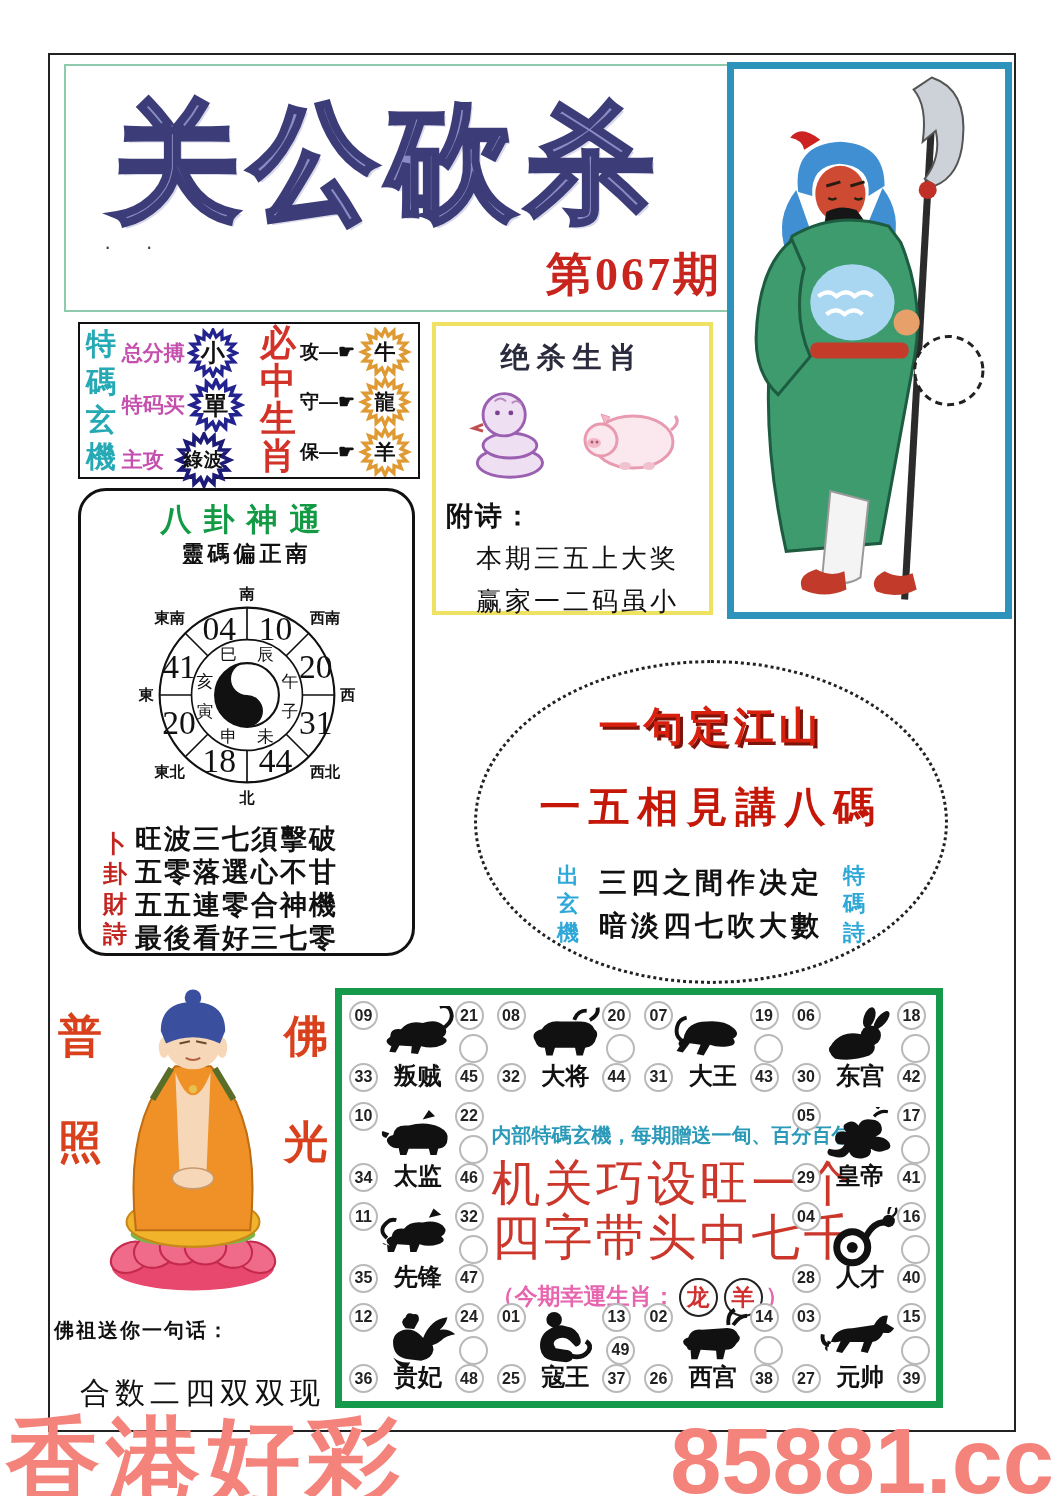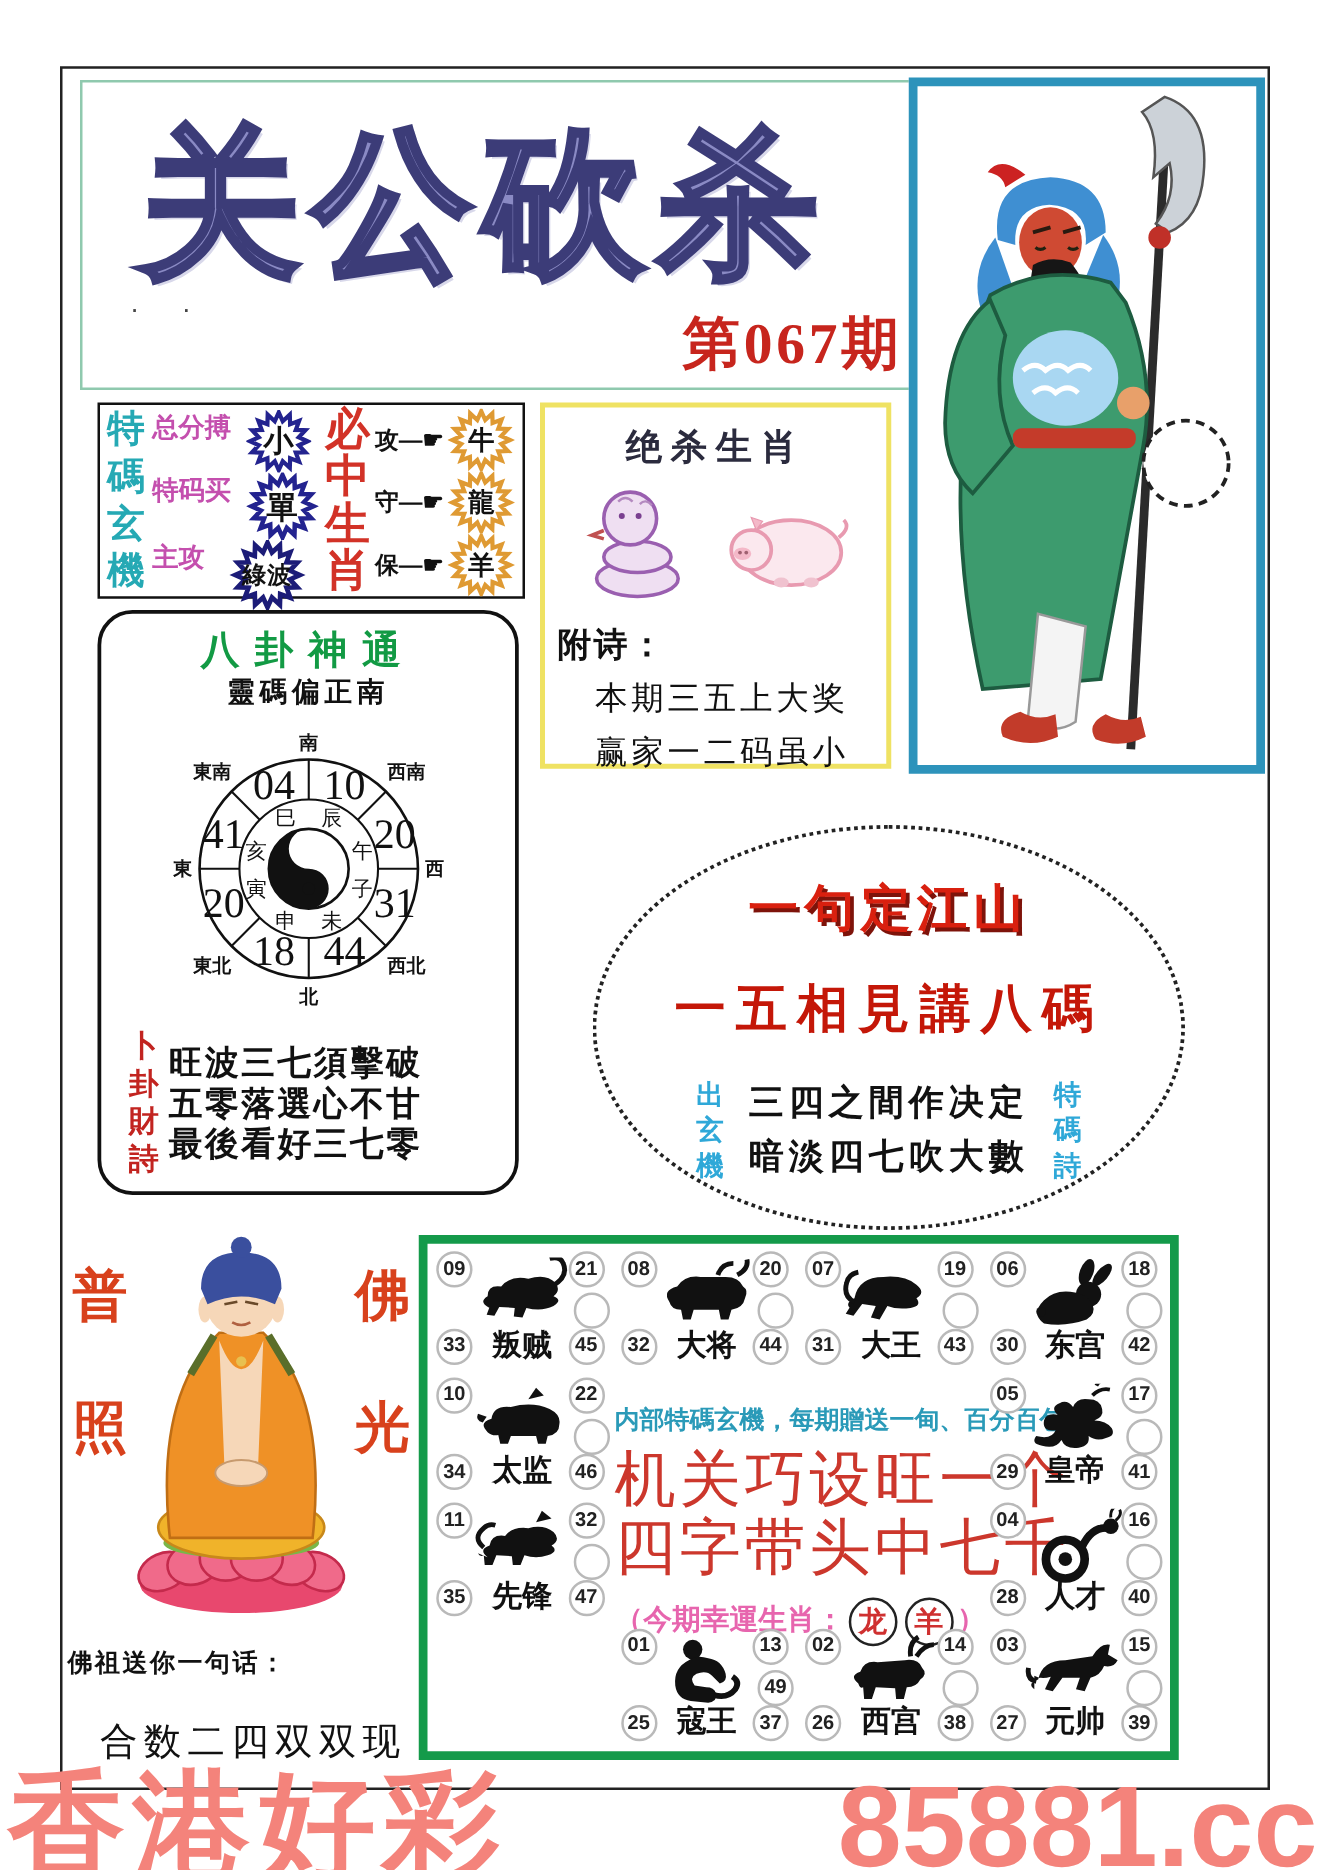--- a/index.html
+++ b/index.html
@@ -20,21 +20,21 @@
   .guangong-box{left:727px;top:62px;width:285px;height:557px;border:7px solid #2d93bb;
       box-sizing:border-box;background:#fff;}
   .guangong-box svg{width:100%;height:100%;}
   
   .temai-box{left:78px;top:322px;width:342px;height:157px;border:2px solid #111;
       box-sizing:border-box;display:flex;align-items:stretch;background:#fff;}
   .vtext{white-space:pre-line;display:flex;align-items:center;text-align:center;}
   .temai-title{width:46px;font-size:30px;line-height:1.26;font-weight:bold;color:#25a9b4;
       justify-content:center;font-family:"Liberation Serif",serif;}
   .temai-mid{width:150px;display:flex;flex-direction:column;justify-content:space-around;padding:4px 0;}
-  .temai-row{display:flex;gap:12px;}
+  .temai-row{display:flex;align-items:center;gap:2px;}
   .temai-row .lbl{font-size:21px;font-weight:bold;color:#c44fae;font-family:"Liberation Serif",serif;white-space:nowrap;}
   .starburst{position:relative;flex:0 0 auto;display:inline-flex;align-items:center;justify-content:center;}
   .starburst svg{position:absolute;inset:0;width:100%;height:100%;}
   .starburst b{position:relative;z-index:1;color:#111;font-family:"Liberation Serif",serif;}
   .sb-s{width:52px;height:50px;} .sb-s b{font-size:24px;}
   .sb-m{width:58px;height:54px;} .sb-m b{font-size:25px;}
   .sb-w{width:76px;height:56px;} .sb-w b{font-size:19px;letter-spacing:1px;}
   .sb-z{width:54px;height:50px;} .sb-z b{font-size:21px;}
   .bizhong-title{width:44px;font-size:36px;line-height:1.05;font-weight:bold;color:#d23227;
       justify-content:center;font-family:"Liberation Serif",serif;}
@@ -319,20 +319,21 @@
       </svg>
     </div>
     <div class="poem-flex">
       <div class="vtext bagua-poem-label">卜
 卦
 財
 詩</div>
       <div class="bagua-poem">
         <div>旺波三七須擊破</div>
         <div>五零落選心不甘</div>
+        <div>五五連零合神機</div>
         <div>最後看好三七零</div>
       </div>
     </div>
 
   </div>
 
   <div class="abs oval">
     <div class="oval-title">一句定江山</div>
     <div class="oval-main">一五相見講八碼</div>
     <div class="oval-bottom">
@@ -494,20 +495,34 @@
               <circle cx="40" cy="52" r="20" fill="none" stroke="#111" stroke-width="9"></circle>
               <circle cx="40" cy="52" r="7"></circle>
               <path d="M57 40q10-22 28-20" fill="none" stroke="#111" stroke-width="8"></path>
               <circle cx="87" cy="18" r="8"></circle>
               <path d="M92 12q7-6 4-11m-9 8q-1-7 4-11" fill="none" stroke="#111" stroke-width="3"></path>
             </svg></span>
     <span class="num bl">28</span>
     <b class="alabel">人才</b>
     <span class="num br">40</span>
   </div>
+        <div class="zcell" style="grid-area: 4 / 1;">
+    <span class="num tl">12</span>
+    <span class="num tr">24</span>
+    <span class="num mr" hidden=""></span>
+    <span class="aicon"><svg viewBox="0 0 100 80" fill="#111">
+              <path d="M38 66q-18-2-20-18q-2-16 14-20q12-2 20 6l8 8q10 2 10 12q-2 12-16 14z"></path>
+              <path d="M18 64q10 8 22 6l-5 9q-10-3-17-15z"></path>
+              <path d="M34 26q-9-9 0-14q2-8 10-4q8-2 7 8l-6 11z"></path>
+              <path d="M56 40q10-26 32-28q-2 10-10 16q12-2 20 6q-12 2-18 8q-10 8-20 6z"></path>
+            </svg></span>
+    <span class="num bl">36</span>
+    <b class="alabel">贵妃</b>
+    <span class="num br">48</span>
+  </div>
         <div class="zcell" style="grid-area: 4 / 2;">
     <span class="num tl">01</span>
     <span class="num tr">13</span>
     <span class="num mr">49</span>
     <span class="aicon"><svg viewBox="0 0 100 80" fill="#111">
               <circle cx="36" cy="15" r="10"></circle>
               <path d="M32 26q-16 8-14 26q2 14 16 16l18 2q10-2 8-10q-2-6-10-6l-12-2q-6-8 2-12q10-4 16 2l8 8q8-2 6-10q-4-14-18-16q-12-4-20 2z"></path>
               <path d="M58 62q14 4 22-6q5-8-3-13" fill="none" stroke="#111" stroke-width="6"></path>
             </svg></span>
     <span class="num bl">25</span>

